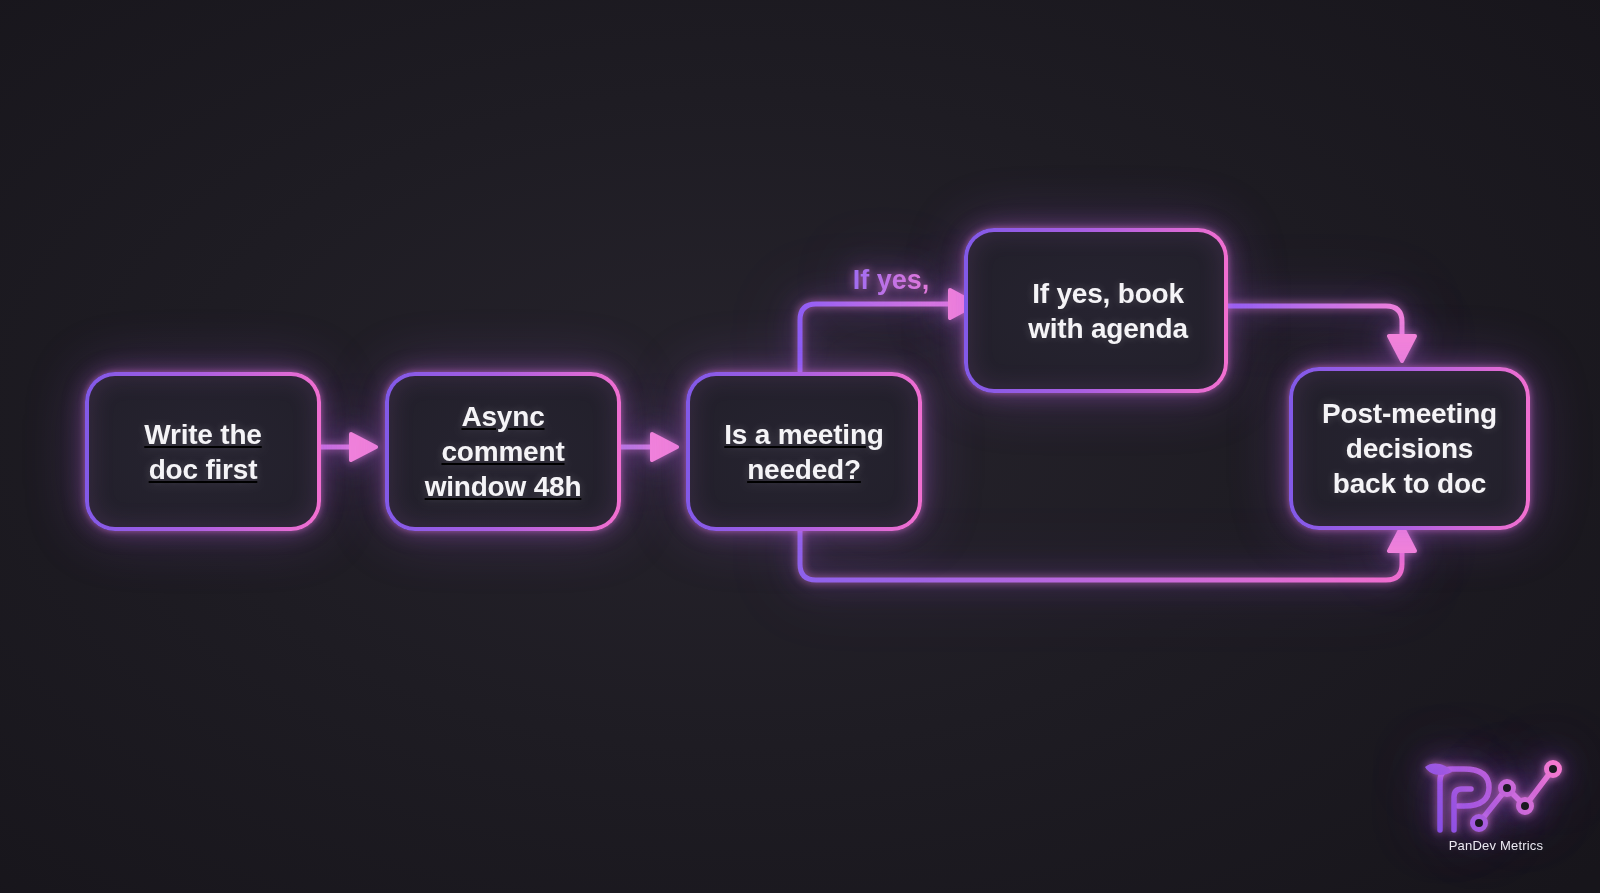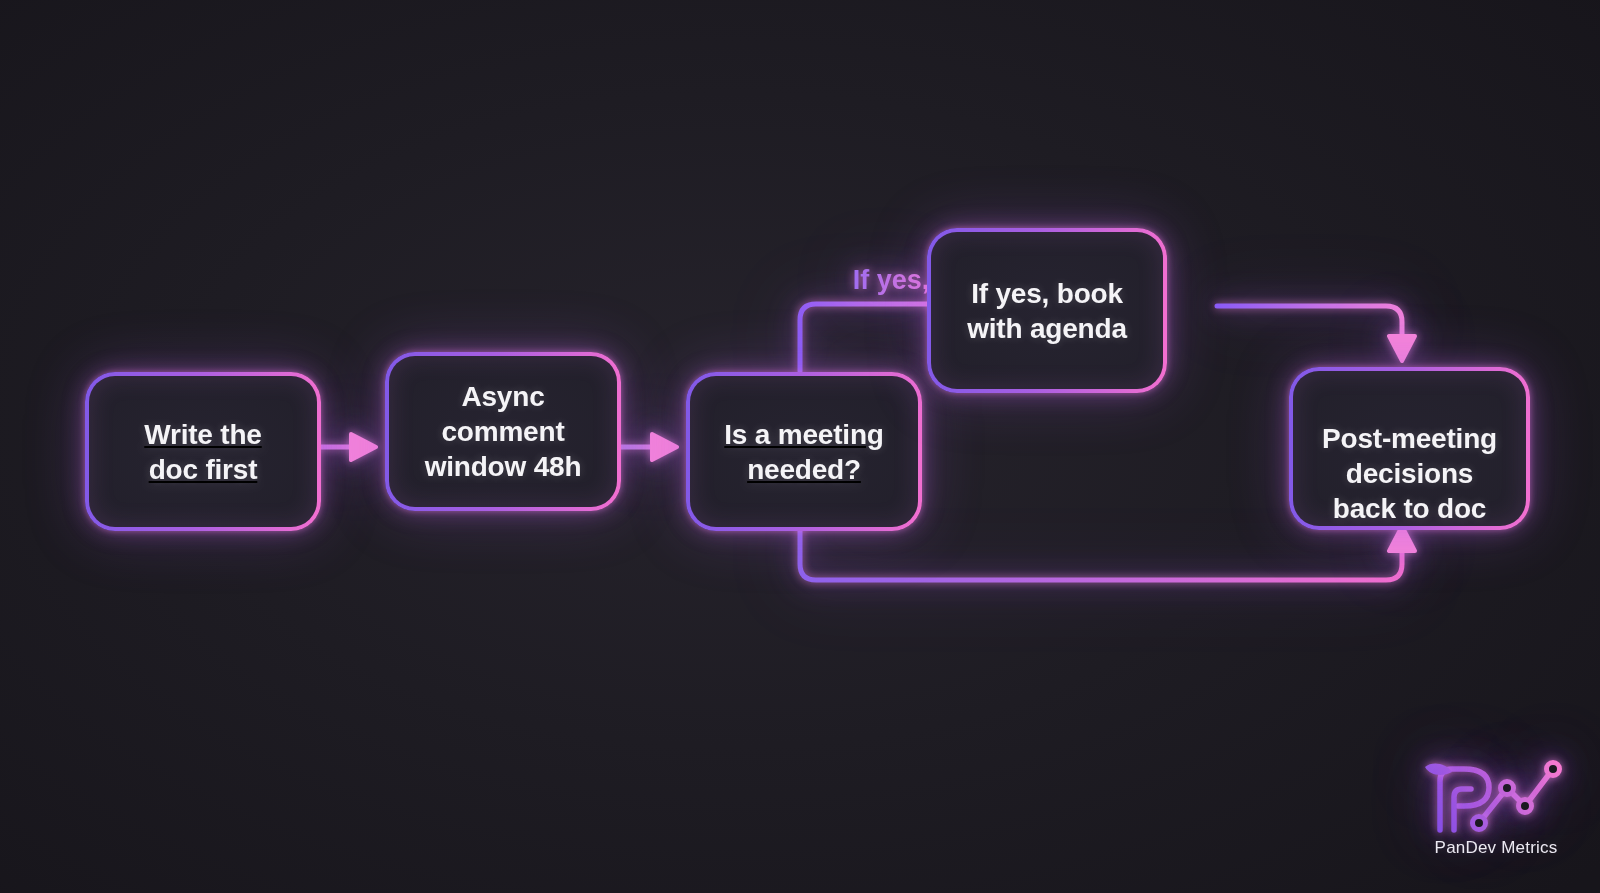--- a/index.html
+++ b/index.html
@@ -38,24 +38,24 @@
     text-align: center;
     color: #f5f4f7;
     font-size: 28px;
     line-height: 35px;
     font-weight: 600;
     letter-spacing: -0.2px;
     text-shadow: 0 0 10px rgba(255,255,255,0.18);
   }
 
   #node-write  { left: 85px;   top: 372px; width: 228px; height: 151px; text-decoration: underline; }
-  #node-async  { left: 385px;  top: 352px; width: 228px; height: 151px; }
+  #node-async  { left: 385px;  top: 372px; width: 228px; height: 151px; text-decoration: underline; }
   #node-need   { left: 686px;  top: 372px; width: 228px; height: 151px; text-decoration: underline; }
-  #node-book   { left: 927px;  top: 228px; width: 232px; height: 157px; }
-  #node-post   { left: 1289px; top: 367px; width: 233px; height: 155px; align-items: flex-end; }
+  #node-book   { left: 964px;  top: 228px; width: 232px; height: 157px; padding-left: 24px; }
+  #node-post   { left: 1289px; top: 367px; width: 233px; height: 155px; }
 
   
   #wire-layer {
     position: absolute;
     left: 0; top: 0;
     width: 1600px;
     height: 893px;
   }
   .neon {
     filter:
@@ -91,21 +91,21 @@
   }
 
   
   #brand-text {
     position: absolute;
     left: 1396px;
     top: 838px;
     width: 200px;
     text-align: center;
     color: #ece9f2;
-    font-size: 17px;
+    font-size: 13px;
     font-weight: 500;
     letter-spacing: 0.2px;
     text-shadow: 0 0 8px rgba(255,255,255,0.12);
   }
 </style>
 </head>
 <body>
 
 <svg id="wire-layer" viewBox="0 0 1600 893" xmlns="http://www.w3.org/2000/svg">
   <defs>

